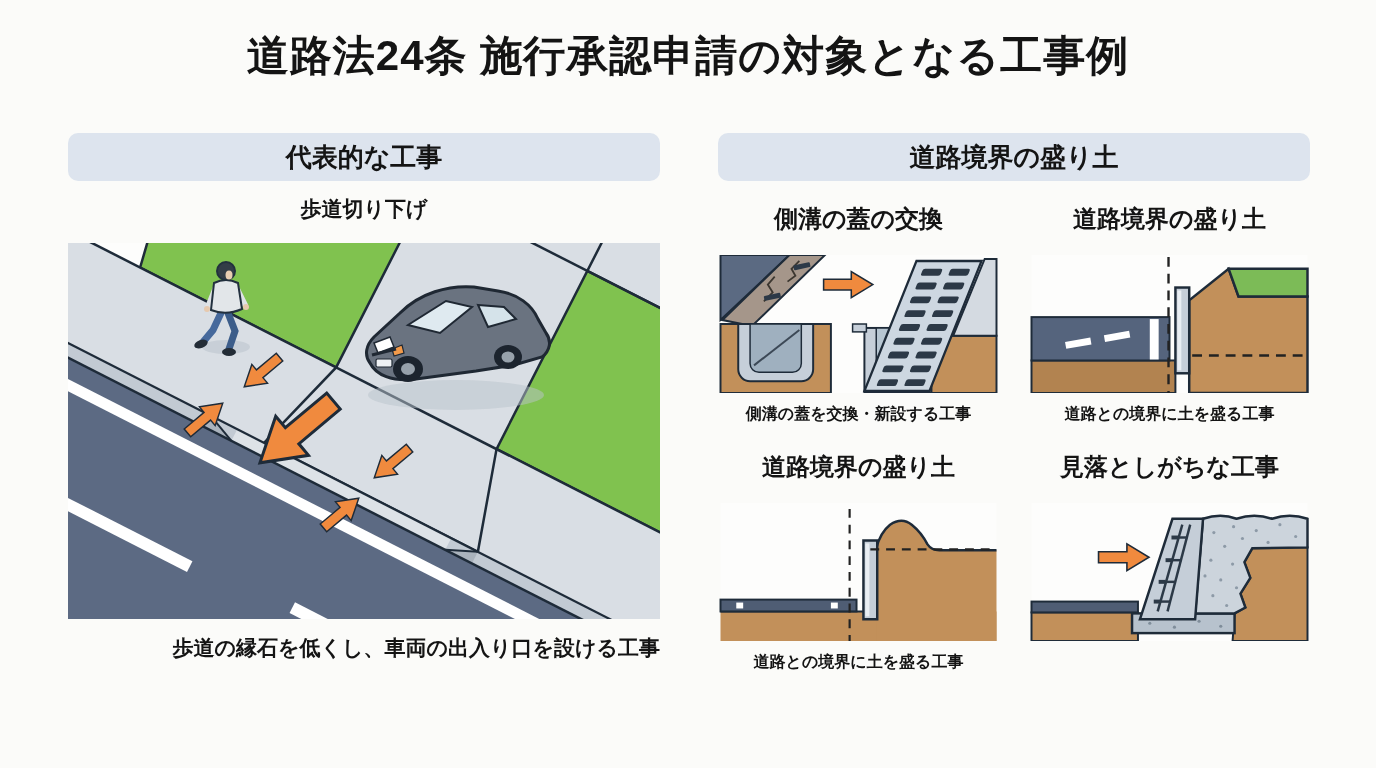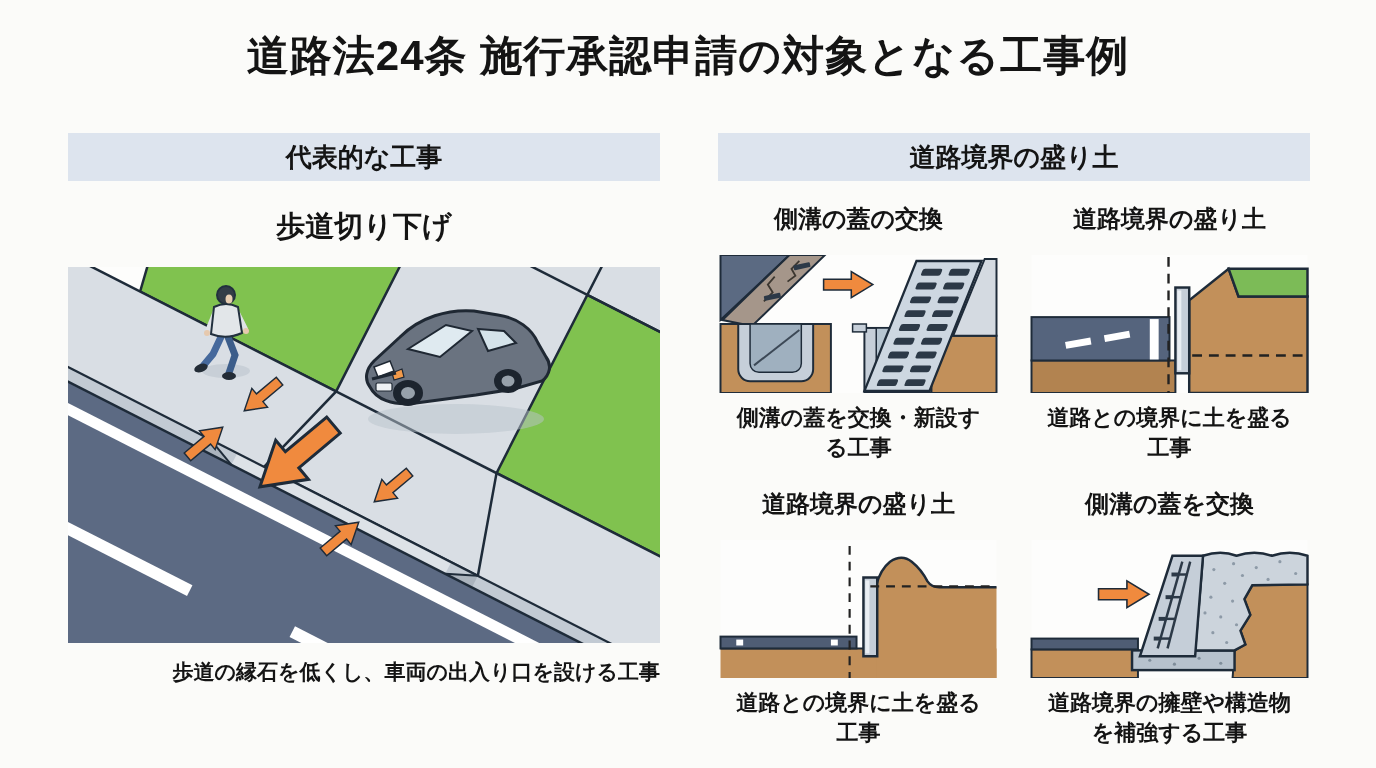--- a/index.html
+++ b/index.html
@@ -9,34 +9,34 @@
     font-family:"Liberation Sans","DejaVu Sans",sans-serif;
   }
   .title{
     position:absolute;top:28px;left:0;width:100%;margin:0;
     text-align:center;font-size:42px;font-weight:800;letter-spacing:1px;
   }
   .col{position:absolute;top:133px;width:592px}
   .col-left{left:68px}
   .col-right{left:718px}
   .col-header{
-    height:48px;background:#dde4ee;border-radius:0;
+    height:48px;background:#dde4ee;border-radius:10px;
     display:flex;align-items:center;justify-content:center;
     font-size:26px;font-weight:700;
   }
-  .panel-title-lg{margin:26px 0 0;text-align:center;font-size:29px;font-weight:800}
+  .panel-title-lg{margin:14px 0 0;text-align:center;font-size:21px;font-weight:800}
   .illus-main{display:block;margin:20px auto 0;width:592px;height:376px}
   .caption-lg{margin:15px 0 0;text-align:right;font-size:21px;font-weight:700}
   .grid{display:grid;grid-template-columns:281px 281px;column-gap:30px}
   .cell{display:flex;flex-direction:column;align-items:center}
   .cell-title{margin:22px 0 0;font-size:24px;font-weight:800;}
   .cell:nth-child(n+3) .cell-title{margin-top:26px}
   .cell-illus{display:block;margin-top:20px;width:279px;height:138px}
   .cell-caption{
-    margin:10px 0 0;font-size:22px;font-weight:700;text-align:center;
+    margin:10px 0 0;font-size:16px;font-weight:700;text-align:center;
     line-height:1.35;max-width:262px;
   }
   .defs-holder{position:absolute;width:0;height:0}
 </style>
 </head>
 <body>
 
 <svg class="defs-holder" aria-hidden="true">
   <defs>
     <path id="arrow-shape" d="M-30,-7 L6,-7 L6,-17 L34,0 L6,17 L6,7 L-30,7 Z"></path>
@@ -209,21 +209,21 @@
           <rect x="112" y="101" width="7" height="6" fill="#ffffff"></rect>
           <polygon points="145,38 159,38 159,118 145,118" fill="#c5ced8" stroke="#1e2b39" stroke-width="2.5"></polygon>
           <rect x="147" y="41" width="4" height="74" fill="#e9eef3"></rect>
           <line x1="152" y1="47" x2="280" y2="47" stroke="#222222" stroke-width="2.2" stroke-dasharray="9 7"></line>
           <line x1="131" y1="6" x2="131" y2="140" stroke="#222222" stroke-width="2.2" stroke-dasharray="9 7"></line>
         </svg>
         <p class="cell-caption">道路との境界に土を盛る工事</p>
       </div>
 
       <div class="cell">
-        <h3 class="cell-title">側溝の蓋を交換</h3>
+        <h3 class="cell-title">見落としがちな工事</h3>
         <svg class="cell-illus" viewBox="0 0 280 140">
           <rect x="0" y="0" width="280" height="140" fill="#fdfdfc"></rect>
           <rect x="0" y="111" width="108" height="29" fill="#c2905a" stroke="#1e2b39" stroke-width="2"></rect>
           <rect x="0" y="100" width="108" height="11" fill="#4f5d74" stroke="#1e2b39" stroke-width="2"></rect>
           <path d="M224,46 L280,45 L280,140 L204,140 L206,112 L217,106 L212,92 L222,76 L216,60 Z" fill="#c2905a" stroke="#1e2b39" stroke-width="2"></path>
           <rect x="102" y="112" width="104" height="20" fill="#b7c2cd" stroke="#1e2b39" stroke-width="2.5"></rect>
           <circle cx="120" cy="122" r="1.6" fill="#7f8d9a"></circle>
             <circle cx="145" cy="126" r="1.6" fill="#7f8d9a"></circle>
           <circle cx="170" cy="120" r="1.6" fill="#7f8d9a"></circle>
             <circle cx="192" cy="125" r="1.6" fill="#7f8d9a"></circle>
@@ -255,18 +255,17 @@
             <line x1="131" y1="100" x2="141" y2="100"></line>
           </g>
           <g fill="#2c3947">
             <rect x="142" y="33" width="7" height="4"></rect>
             <rect x="136" y="56" width="7" height="4"></rect>
             <rect x="129" y="78" width="7" height="4"></rect>
             <rect x="124" y="98" width="7" height="4"></rect>
           </g>
           <use href="#arrow-shape" transform="translate(92,55) scale(0.8)" fill="#f08a3e" stroke="#1e2b39" stroke-width="2"></use>
         </svg>
-        <p class="cell-caption">道路境界の擁壁や構造物を補強する工事</p>
       </div>
 
     </div>
   </section>
 </div>
 
 </body></html>

